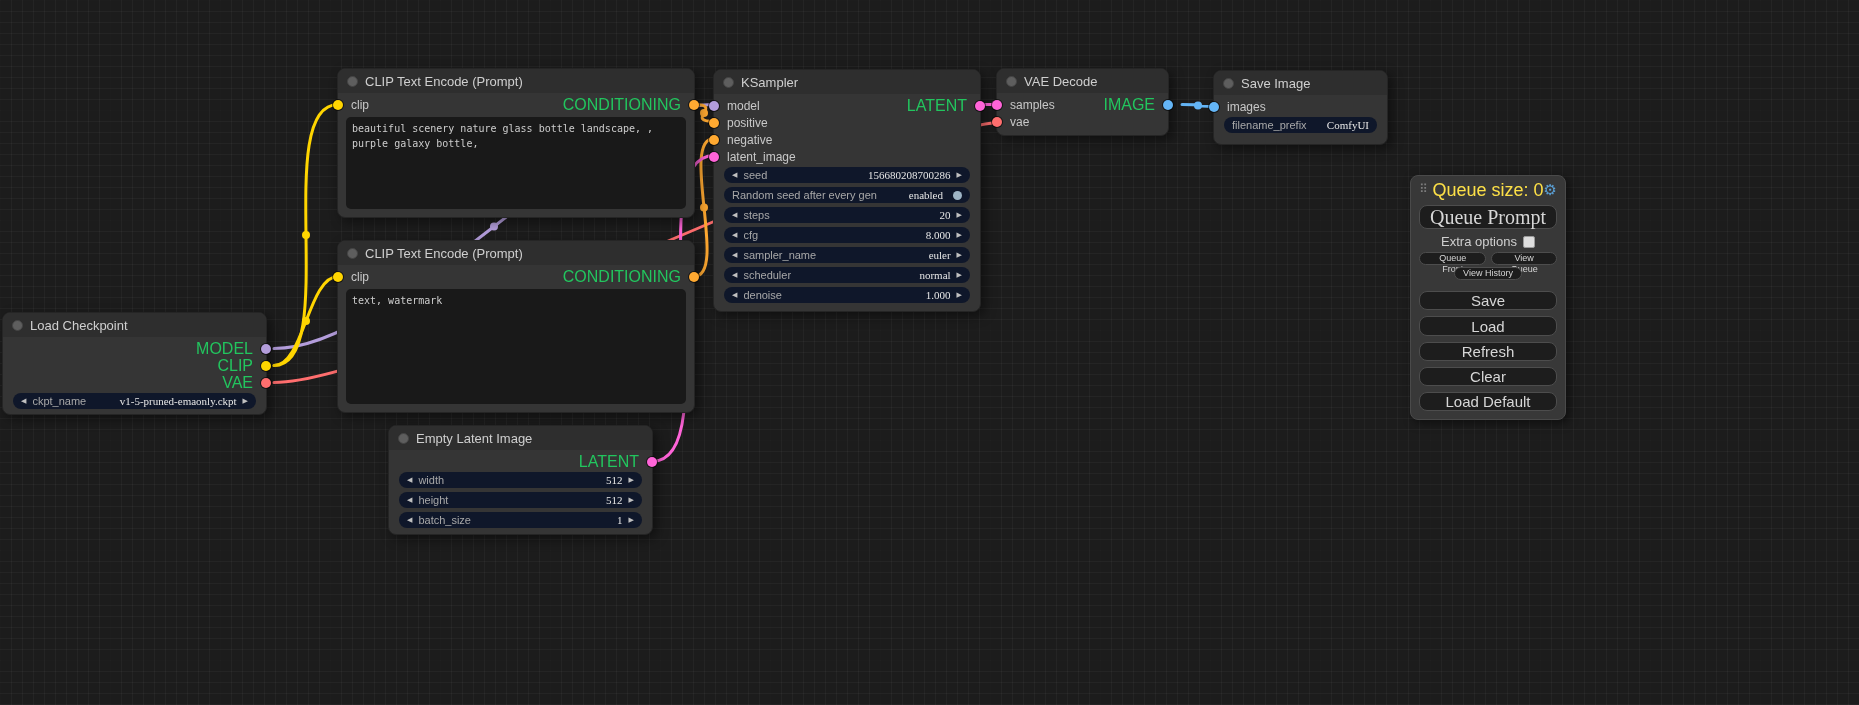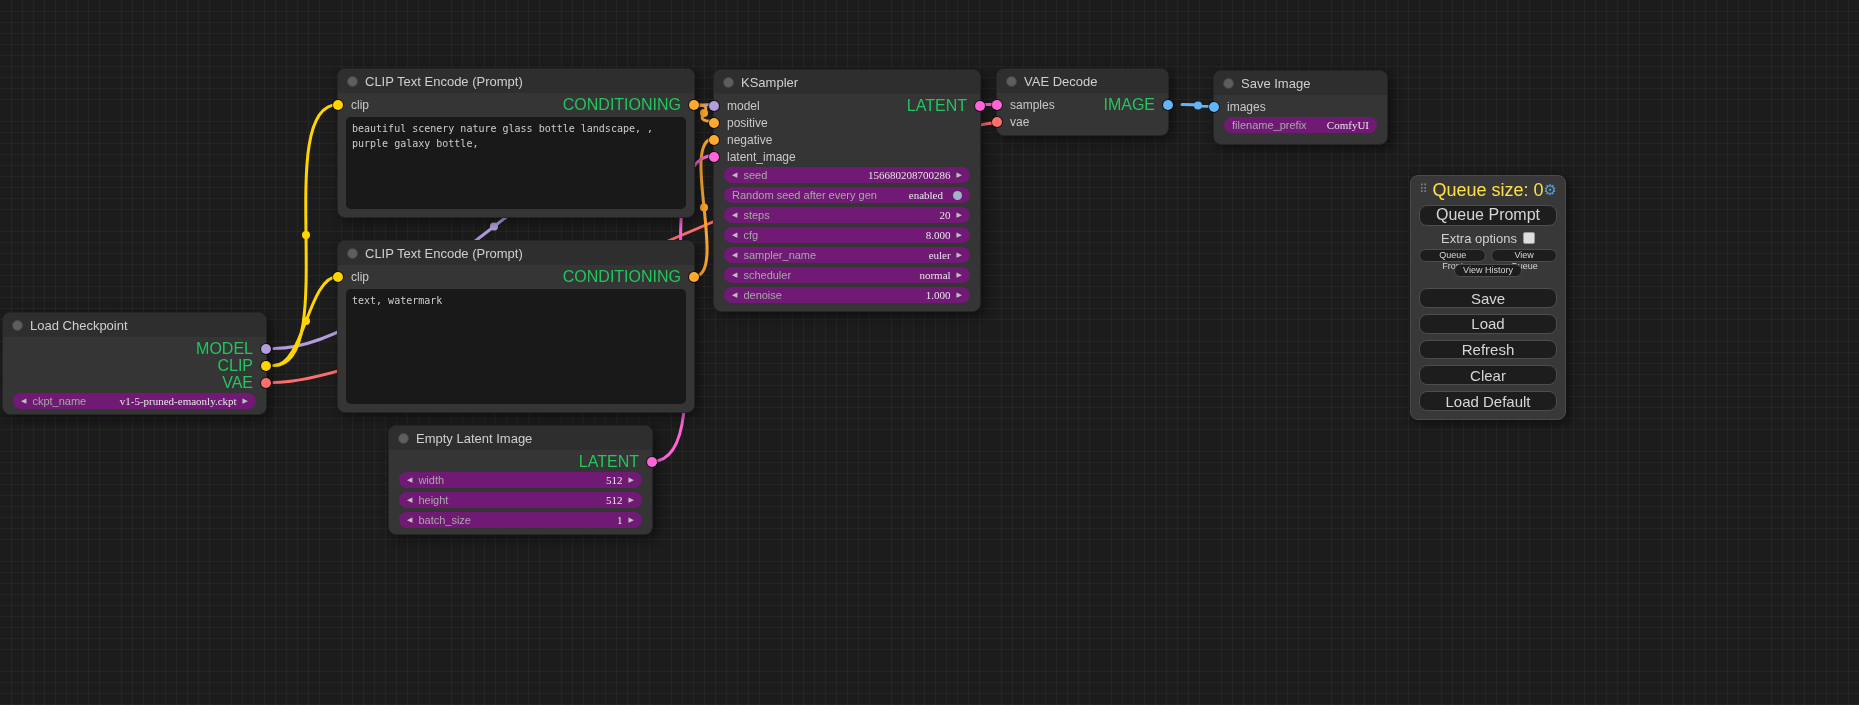--- a/index.html
+++ b/index.html
@@ -34,42 +34,42 @@
   }
   .port.in{left:-5px;} .port.out{right:-5px;}
   .in-label{font-size:12px;color:#c8c8c8;}
   .out-label{font-size:16px;color:#22c55e;margin-left:auto;}
   .prompt-text{
     flex:1;margin:4px 8px 2px;background:#191919;border:none;border-radius:5px;color:#cdcdcd;
     font-family:"DejaVu Sans Mono",monospace;font-size:10px;line-height:1.5;padding:4px 6px;
     resize:none;outline:none;min-height:0;
   }
   .widget{
-    height:16px;flex:0 0 16px;margin:2px 10px;background:#701a75;border-radius:9px;
+    height:16px;flex:0 0 16px;margin:2px 10px;background:#0f172a;border-radius:9px;
     display:flex;align-items:center;padding:0 8px;gap:6px;font-size:11px;box-sizing:border-box;
   }
   .warrow{font-size:7px;color:#c0c0c0;flex:0 0 auto;}
   .wlabel{color:#a8a8a8;white-space:nowrap;}
   .wvalue{color:#e6e6e6;margin-left:auto;white-space:nowrap;font-family:Liberation Serif, serif;}
   .toggle-dot{width:9px;height:9px;border-radius:50%;flex:0 0 auto;margin-left:4px;}
 
   .menu{
     position:absolute;z-index:3;background:#383838;border-radius:8px;border:1px solid #4a4a4a;
     box-shadow:3px 3px 10px rgba(0,0,0,.5);display:flex;flex-direction:column;padding:5px 8px;box-sizing:border-box;
   }
   .menu-header{position:relative;height:18px;display:flex;align-items:center;justify-content:center;margin-bottom:3px;}
   .drag-handle{position:absolute;left:0;top:1px;color:#7d7d7d;font-size:12px;cursor:move;}
   .queue-size{font-size:18px;color:#fde047;}
   .gear{position:absolute;right:0;top:0;font-size:15px;cursor:pointer;line-height:18px;}
   .btn{
     background:#1d1d1d;border:1px solid #4d4d4d;border-radius:8px;color:#d6d6d6;
     font-family:inherit;cursor:pointer;display:block;width:100%;box-sizing:border-box;
   }
   .btn-big{height:23px;font-size:15px;margin:3px 0;padding:0;}
-  .btn-queue{font-size:16px;height:24px;}
+  .btn-queue{font-size:20px;height:24px;font-family:Liberation Serif, serif;}
   .extra-row{display:flex;align-items:center;justify-content:center;gap:6px;height:16px;margin:2px 0;font-size:13px;color:#cfcfcf;}
   .checkbox{width:10px;height:10px;background:#dedede;border-radius:2px;border:1px solid #9a9a9a;cursor:pointer;}
   .small-row{display:flex;justify-content:center;gap:5px;margin:1px 0;}
   .btn-small{height:13px;font-size:9px;border-radius:7px;padding:0 8px;width:auto;line-height:11px;}
   .menu-gap{height:9px;}
 </style>
 </head>
 <body>
 
 <div id="canvas">

